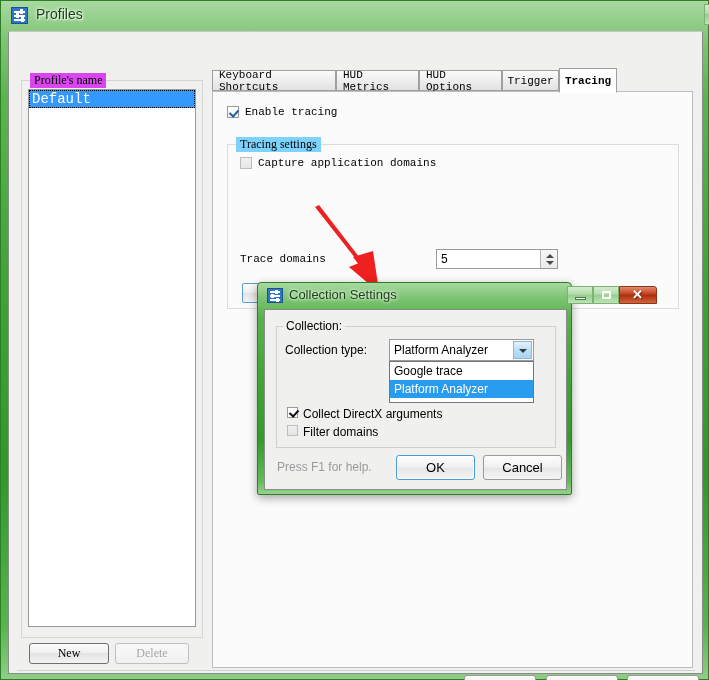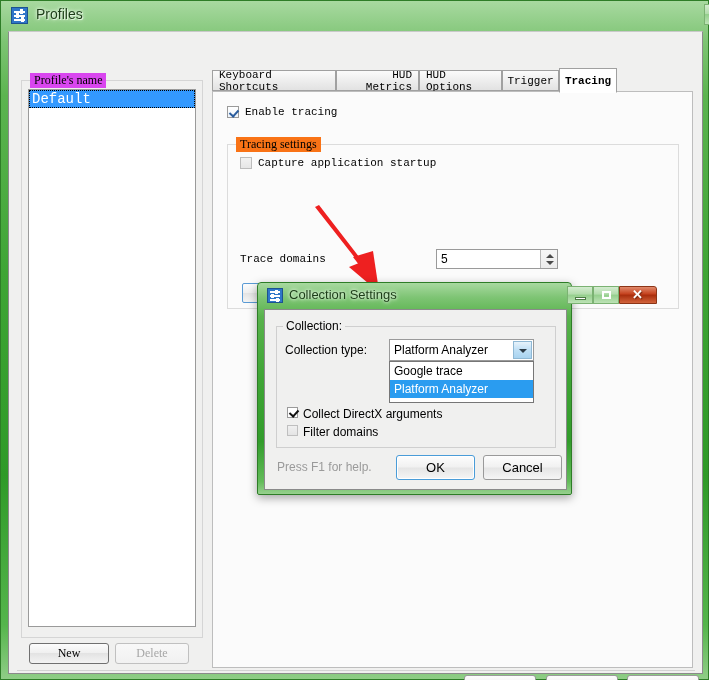--- a/index.html
+++ b/index.html
@@ -383,39 +383,39 @@
       </div>
     </div>
 
     <div class="btn" id="btn-new">New</div>
     <div class="btn disabled" id="btn-delete">Delete</div>
 
     <div id="tabpanel">
 
       <div id="tabstrip">
         <div class="tab" style="left:0px;  width:124px;">Keyboard Shortcuts</div>
-        <div class="tab" style="left:124px; width:83px;text-align:right;">HUD Metrics</div>
+        <div class="tab" style="left:124px; width:83px;">HUD Metrics</div>
         <div class="tab" style="left:207px; width:83px;">HUD Options</div>
         <div class="tab" style="left:290px; width:57px;">Trigger</div>
         <div class="tab active" style="left:347px; width:58px;">Tracing</div>
       </div>
 
       <div id="tabbody">
 
         <div class="chk" style="left:14px; top:14px;">
           <span class="box checked"></span>
           <span>Enable tracing</span>
         </div>
 
         <div class="groupbox" id="tracing-settings-group">
-          <span class="gb-title" style="background:#f97316;">Tracing settings</span>
+          <span class="gb-title" style="background:#7dd3fc;">Tracing settings</span>
 
           <div class="chk" style="left:12px; top:12px;">
             <span class="box unchecked"></span>
-            <span>Capture application startup</span>
+            <span>Capture application domains</span>
           </div>
 
           <span class="lbl" style="left:12px; top:108px;">Trace domains</span>
 
           <div id="spin-wrap">
             <span id="spin-val">5</span>
             <div id="spin-btns">
               <span class="spin-arrow spin-up"></span>
               <span class="spin-arrow spin-dn"></span>
             </div>

